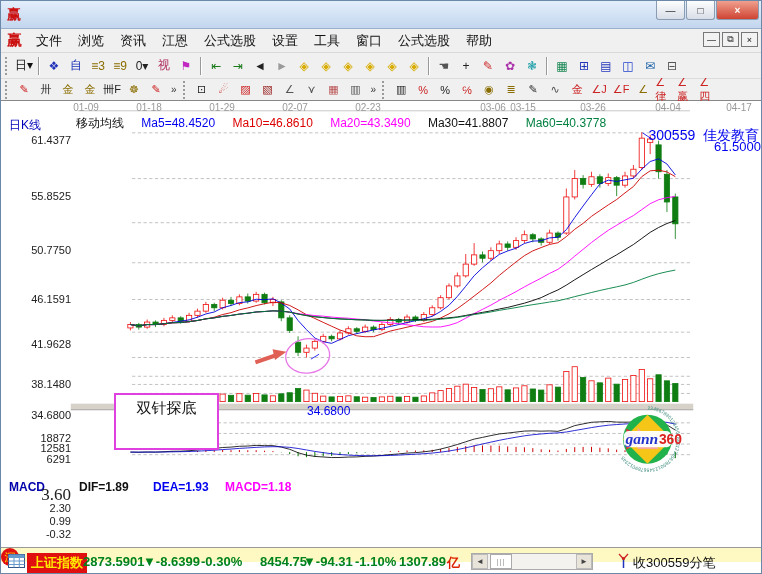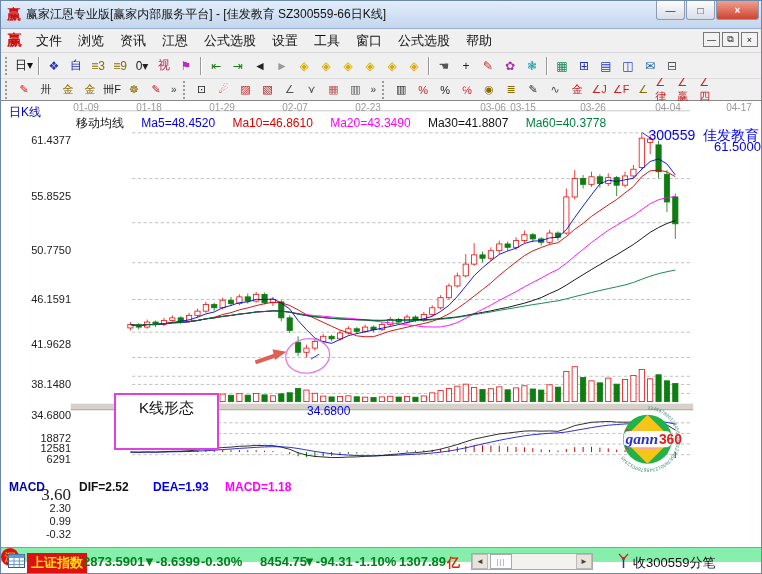--- a/index.html
+++ b/index.html
@@ -33,34 +33,34 @@
   .tbi { width:22px; height:20px; display:flex; align-items:center; justify-content:center;
     font-size:12px; border:1px solid transparent; }
   .tb2 .tbi { height:18px; font-size:11px; }
   .tbsep { width:2px; height:18px; border-left:1px solid #999; border-right:1px solid #fff; margin:0 3px; }
   .tbgrip { width:5px; height:18px; border-left:2px dotted #9a9a9a; margin:0 3px 0 2px; }
   .tbmore { font-size:10px; color:#333; padding:0 4px; }
   
   .chart { position:absolute; top:100px; left:0; width:762px; height:446px; background:#fff; }
   .chart svg { position:absolute; top:0; left:0; }
   .lbl { position:absolute; white-space:nowrap; }
-  .pane-label { left:8px; top:3px; color:#0000bb; font-size:12px;text-align:right; }
+  .pane-label { left:8px; top:16px; color:#0000bb; font-size:12px;text-align:right; }
   .ma-header { left:75px; top:14px; font-size:12px; }
   .ma-header span { margin-right:14px; }
   .c-black{color:#111;} .c-ma5{color:#0000ee;} .c-ma10{color:#dd0000;}
   .c-ma20{color:#ff00ff;} .c-ma30{color:#111;} .c-ma60{color:#008040;}
   .stock-id { right:4px; top:26px; color:#0000ee; font-size:14px; }
   .high-lbl { left:713px; top:38px; color:#0000ee; font-size:13px; }
   .low-lbl { left:306px; top:303px; color:#0000ee; font-size:12px; }
   .ann-box { left:113px; top:292px; width:105px; height:57px; background:#fff;
     border:2px solid #e040e0; color:#111; font-size:15px; text-align:center; line-height:26px; }
   .macd-hdr { top:379px; font-size:12px; font-weight:bold; }
   
   .statusbar { position:absolute; left:0; top:546px; width:762px; height:15px;
-    background:#86efac; border-top:1px solid #999; font-size:13px; }
+    background:#fef9c3; border-top:1px solid #999; font-size:13px; }
   .sb { position:absolute; top:6px; white-space:nowrap; }
   .sb-green { color:#00821e; font-weight:bold; }
   .sb-name { left:26px; top:5px; background:#e01010; color:#ffe800; padding:1px 4px; font-weight:bold; }
   .sb-sz { left:237px; top:4px; width:18px; height:18px; border-radius:50%; background:#e01010;
     color:#ffe800; font-size:11px; display:flex; align-items:center; justify-content:center; }
   .sb-yi { color:#dd2200; font-weight:bold; }
   .sb-right { color:#111; font-weight:normal; }
   .hscroll { position:absolute; left:470px; top:5px; width:122px; height:17px;
     border:1px solid #aaa; background:#f4f2ee; display:flex; }
   .harrow { width:16px; height:15px; background:#e8e4da; border:1px solid #bbb;
@@ -69,21 +69,20 @@
     display:flex; align-items:center; justify-content:center; font-size:8px; color:#999; letter-spacing:1px; }
   .sb-icon { position:absolute; left:7px; top:6px; }
 </style>
 </head>
 <body>
 
 <div class="app">
 
   <div class="titlebar">
     <span class="applogo">赢</span>
-    <span>赢家江恩专业版[赢家内部服务平台] - [佳发教育  SZ300559-66日K线]</span>
     <div class="winbtns">
       <div class="winbtn">—</div>
       <div class="winbtn">□</div>
       <div class="winbtn close">×</div>
     </div>
   </div>
 
   <div class="menubar">
     <span class="applogo">赢</span>
     <span id="menu-items"><span class="menuitem">文件</span><span class="menuitem">浏览</span><span class="menuitem">资讯</span><span class="menuitem">江恩</span><span class="menuitem">公式选股</span><span class="menuitem">设置</span><span class="menuitem">工具</span><span class="menuitem">窗口</span><span class="menuitem">公式选股</span><span class="menuitem">帮助</span></span>
@@ -490,25 +489,25 @@
 
     <div class="lbl stock-id">
       <span>300559</span>&nbsp;
       <span>佳发教育</span>
     </div>
 
     <div class="lbl high-lbl">61.5000</div>
     <div class="lbl low-lbl">34.6800</div>
 
     <div class="lbl ann-box">
-      <div>K线形态</div>
+      <div>双针探底</div>
     </div>
 
     <div class="lbl macd-hdr" style="left:8px;color:#0000aa;">MACD</div>
-    <div class="lbl macd-hdr" style="left:78px;color:#111;">DIF=2.52</div>
+    <div class="lbl macd-hdr" style="left:78px;color:#111;">DIF=1.89</div>
     <div class="lbl macd-hdr" style="left:152px;color:#0000ee;">DEA=1.93</div>
     <div class="lbl macd-hdr" style="left:224px;color:#ff00ff;">MACD=1.18</div>
   <div class="lbl" style="left: 85px; top: 1px; color: rgb(153, 153, 153); font-size: 10px; transform: translateX(-50%);">01-09</div>
       <div class="lbl" style="left: 148px; top: 1px; color: rgb(153, 153, 153); font-size: 10px; transform: translateX(-50%);">01-18</div>
       <div class="lbl" style="left: 221px; top: 1px; color: rgb(153, 153, 153); font-size: 10px; transform: translateX(-50%);">01-29</div>
       <div class="lbl" style="left: 294px; top: 1px; color: rgb(153, 153, 153); font-size: 10px; transform: translateX(-50%);">02-07</div>
       <div class="lbl" style="left: 367px; top: 1px; color: rgb(153, 153, 153); font-size: 10px; transform: translateX(-50%);">02-23</div>
       <div class="lbl" style="left: 444px; top: 1px; color: rgb(153, 153, 153); font-size: 10px; transform: translateX(-50%); margin-left: 48px;">03-06</div>
       <div class="lbl" style="left: 522px; top: 1px; color: rgb(153, 153, 153); font-size: 10px; transform: translateX(-50%);">03-15</div>
       <div class="lbl" style="left: 592px; top: 1px; color: rgb(153, 153, 153); font-size: 10px; transform: translateX(-50%);">03-26</div>

